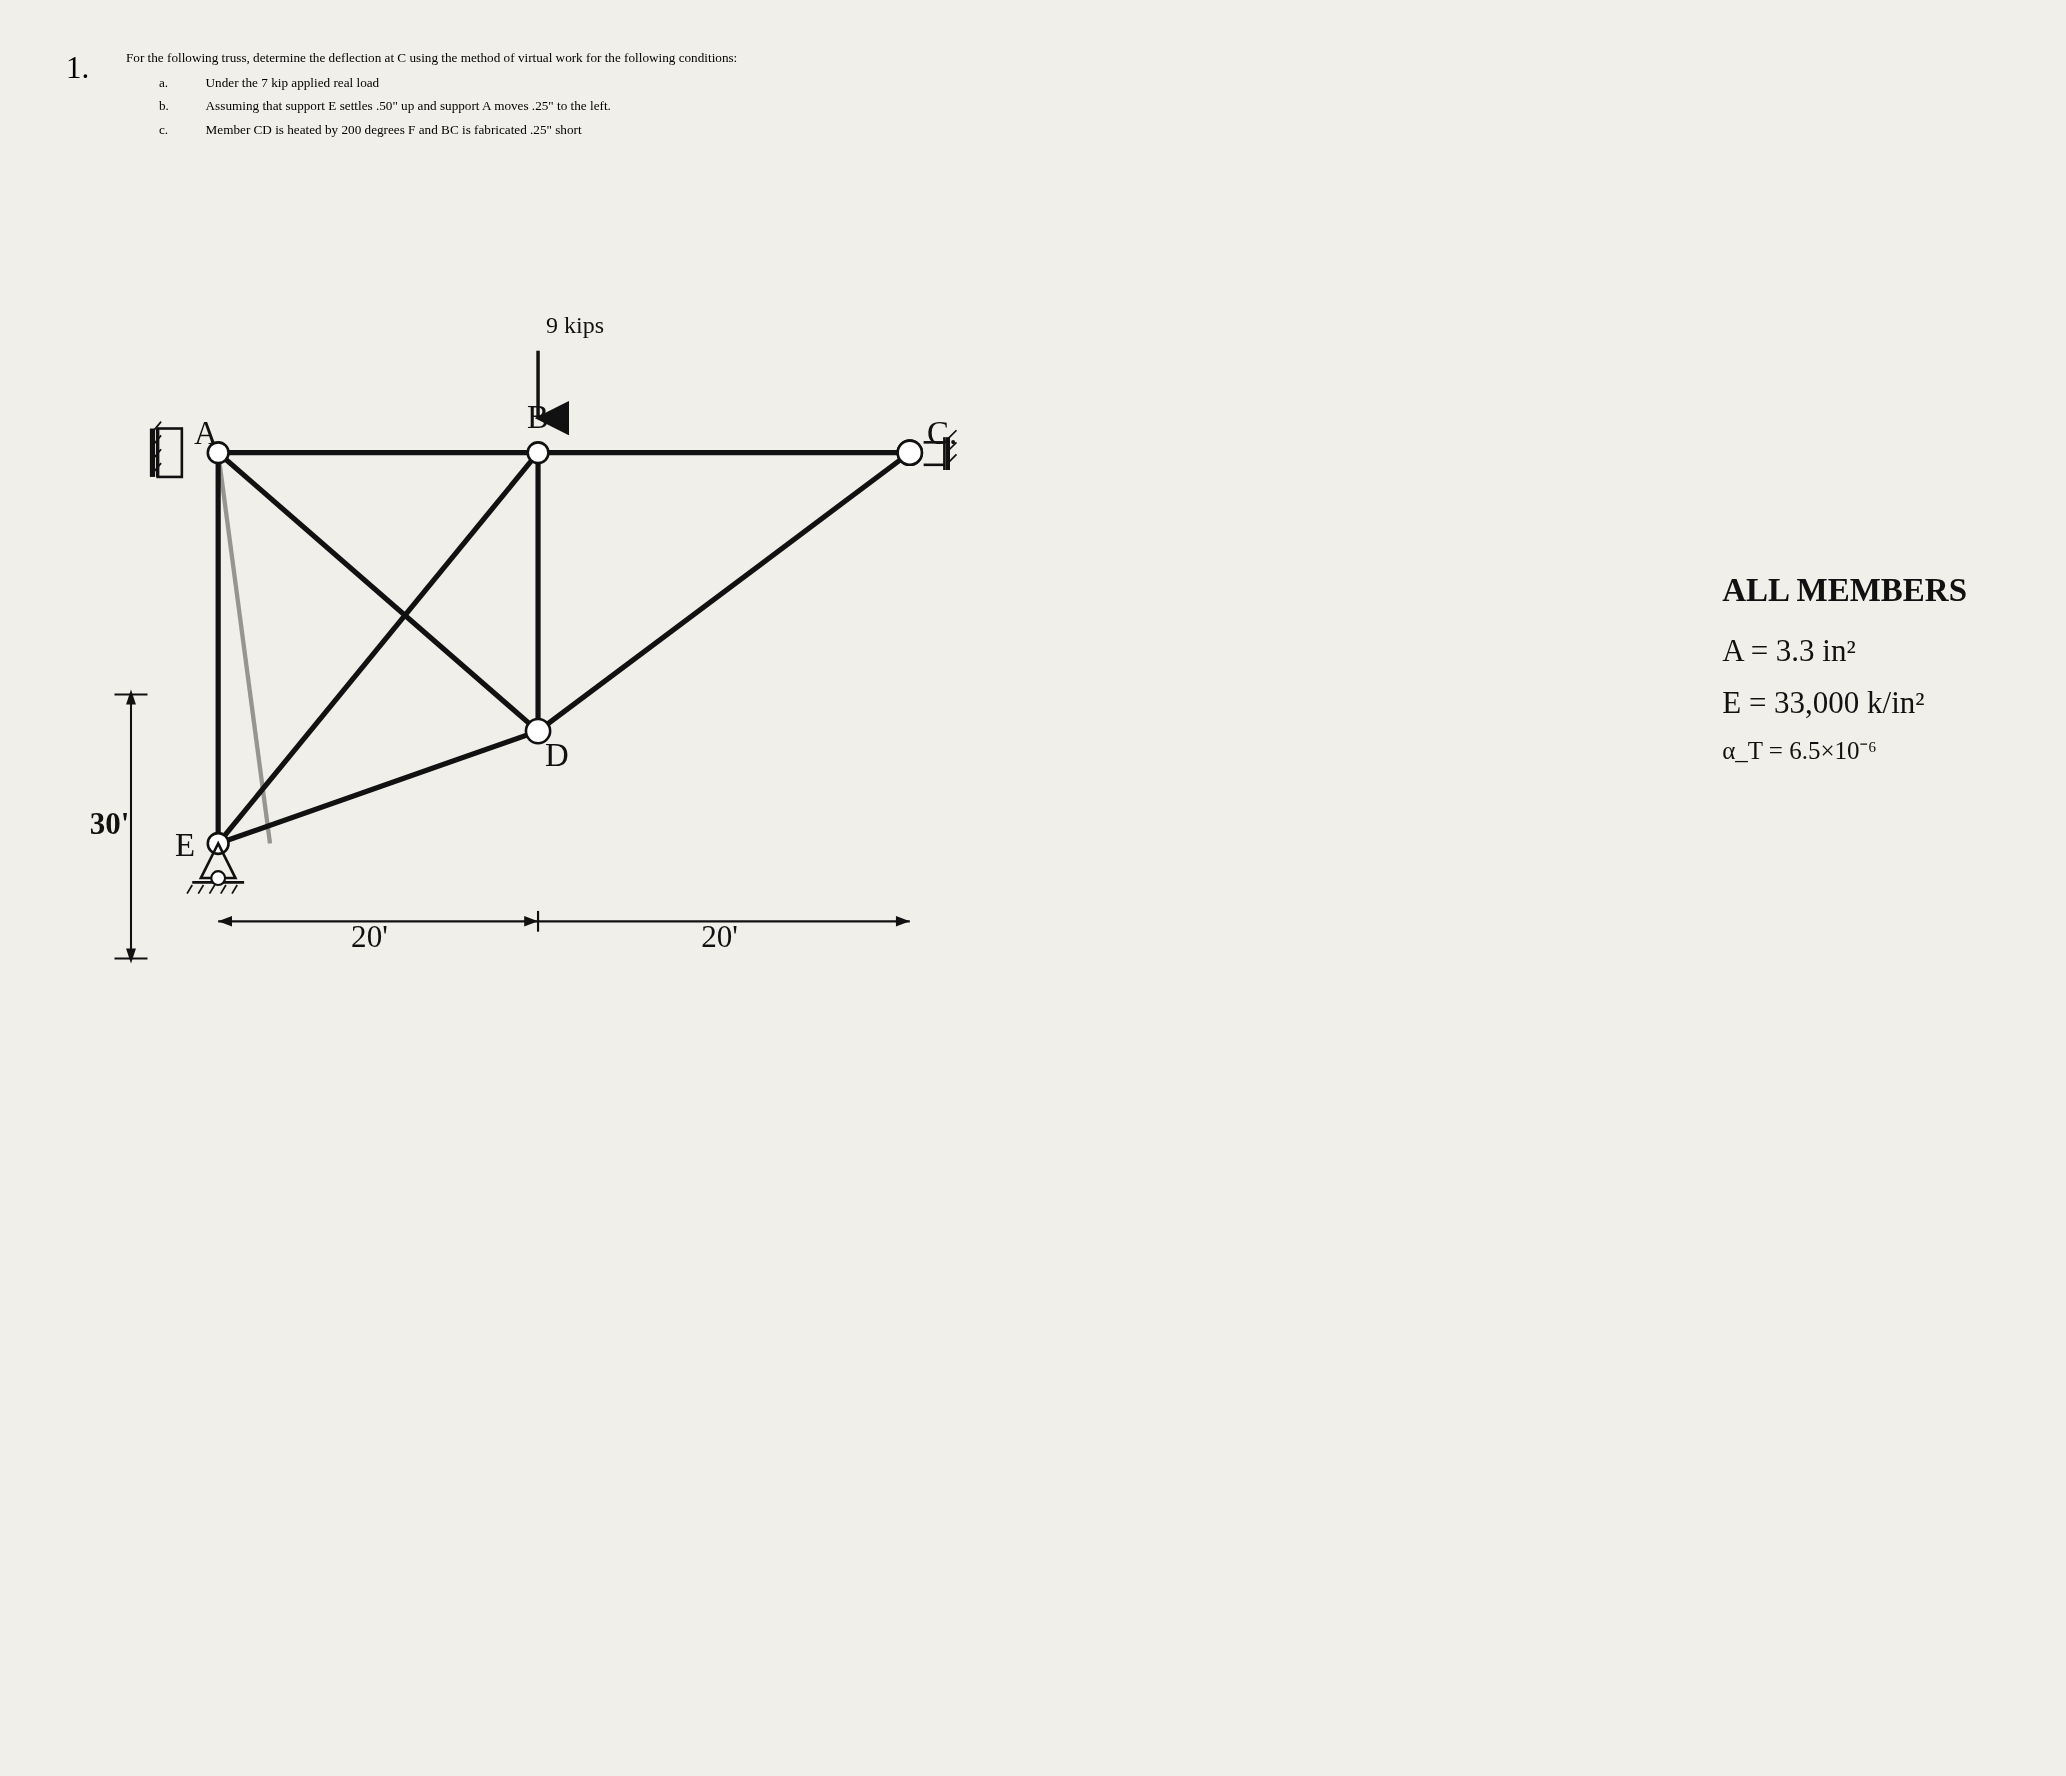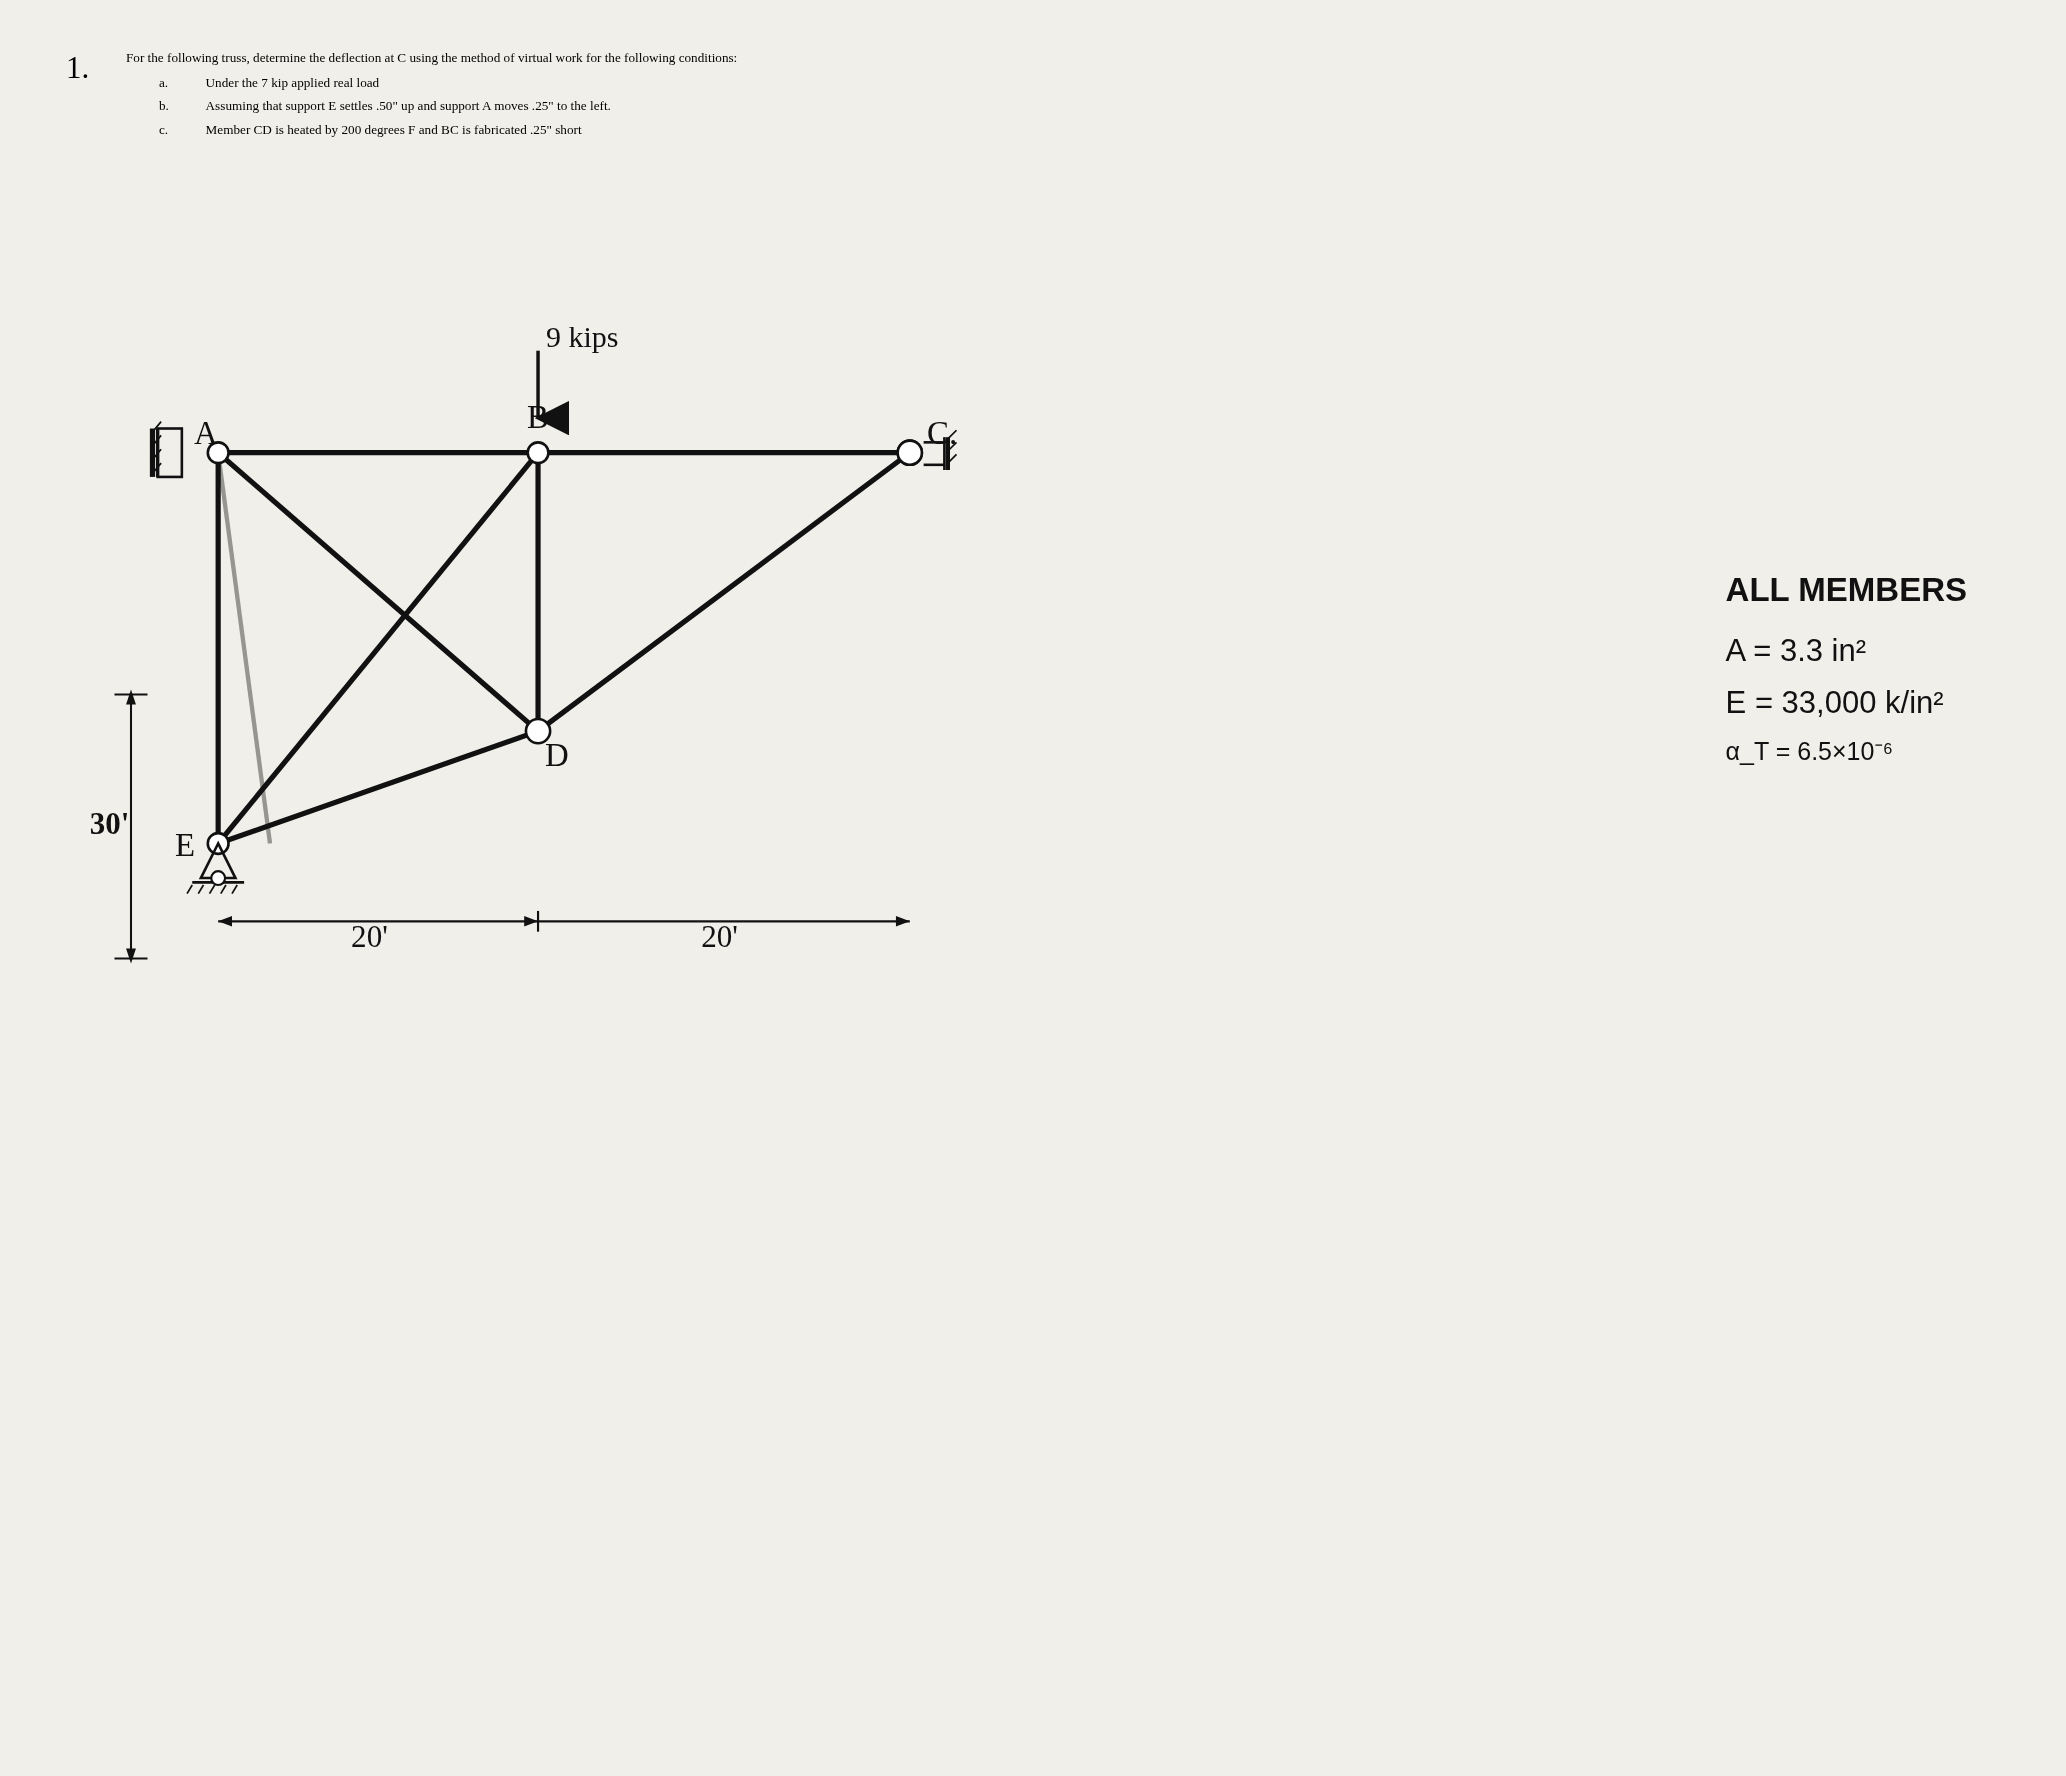--- a/index.html
+++ b/index.html
@@ -42,21 +42,21 @@
     .sub-label {
       min-width: 35px;
     }
 
     
     .notes-area {
       position: absolute;
       top: 562px;
       right: 99px;
       font-size: 31px;
-      font-family: Liberation Sans, sans-serif;
+      font-family: Liberation Serif, serif;
       color: #111;
       line-height: 1.7;
       margin-left: 39px;
     }
 
     
     .dim-30 {
       position: absolute;
       top: 686px;
       left: 98px;
@@ -67,23 +67,23 @@
     svg.truss {
       position: absolute;
       top: 322px;
       left: 149px;
       width: 951px;
       height: 628px;
     }
 
     .label-9kips {
       position: absolute;
-      top: 320px;
+      top: 312px;
       left: 546px;
-      font-size: 30px;
+      font-size: 24px;
       color: #111;
     }
   </style>
 </head>
 <body>
 
 <div class="page">
 
   <div class="problem-number">
     <span class="problem-num-label">1.</span>

